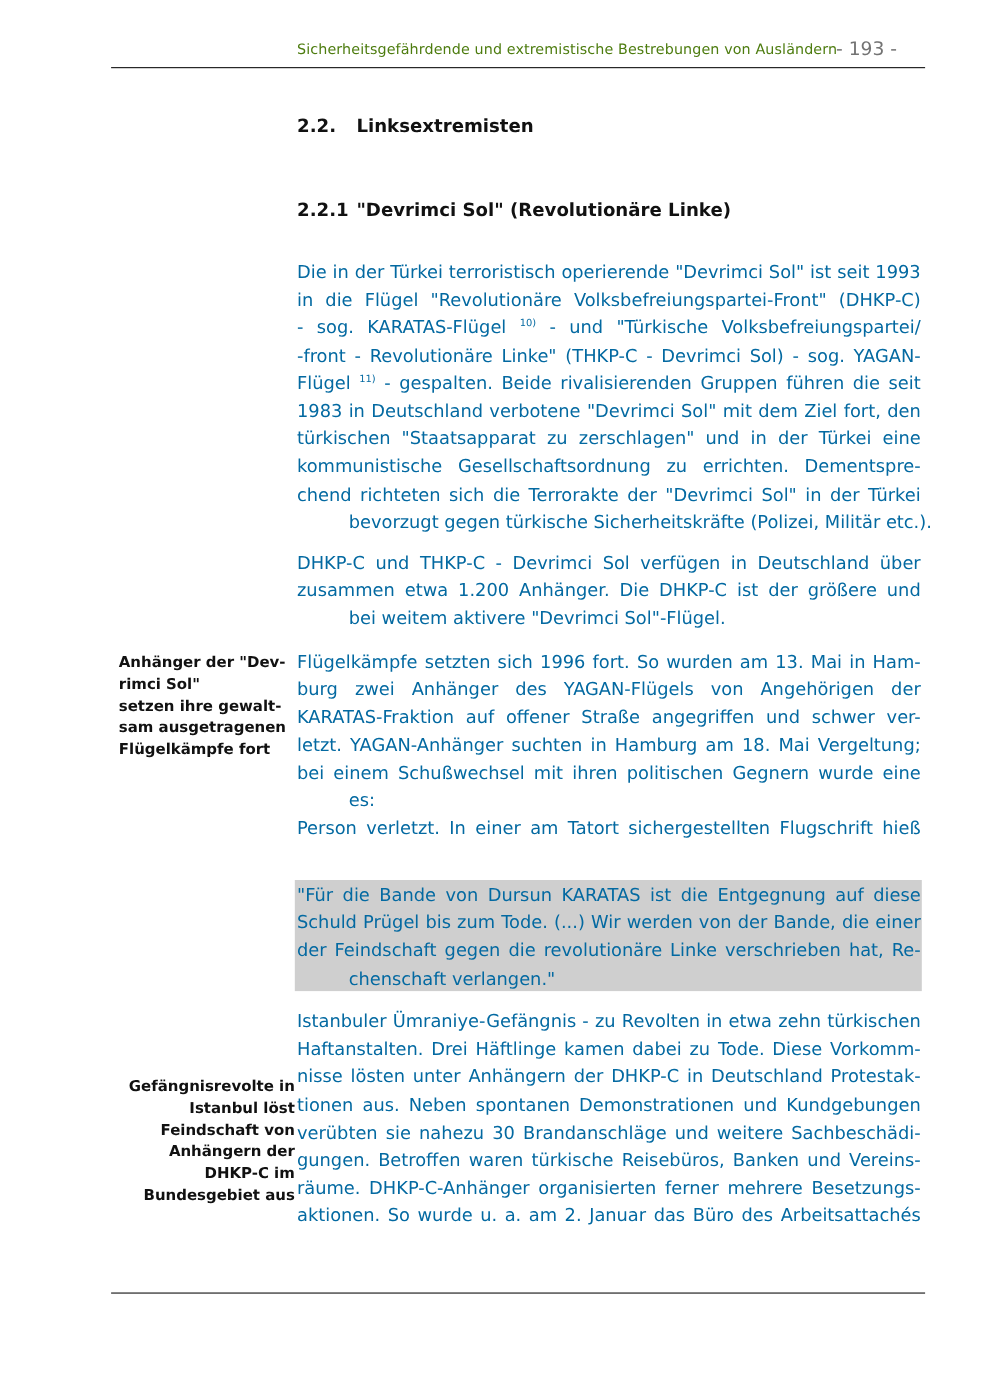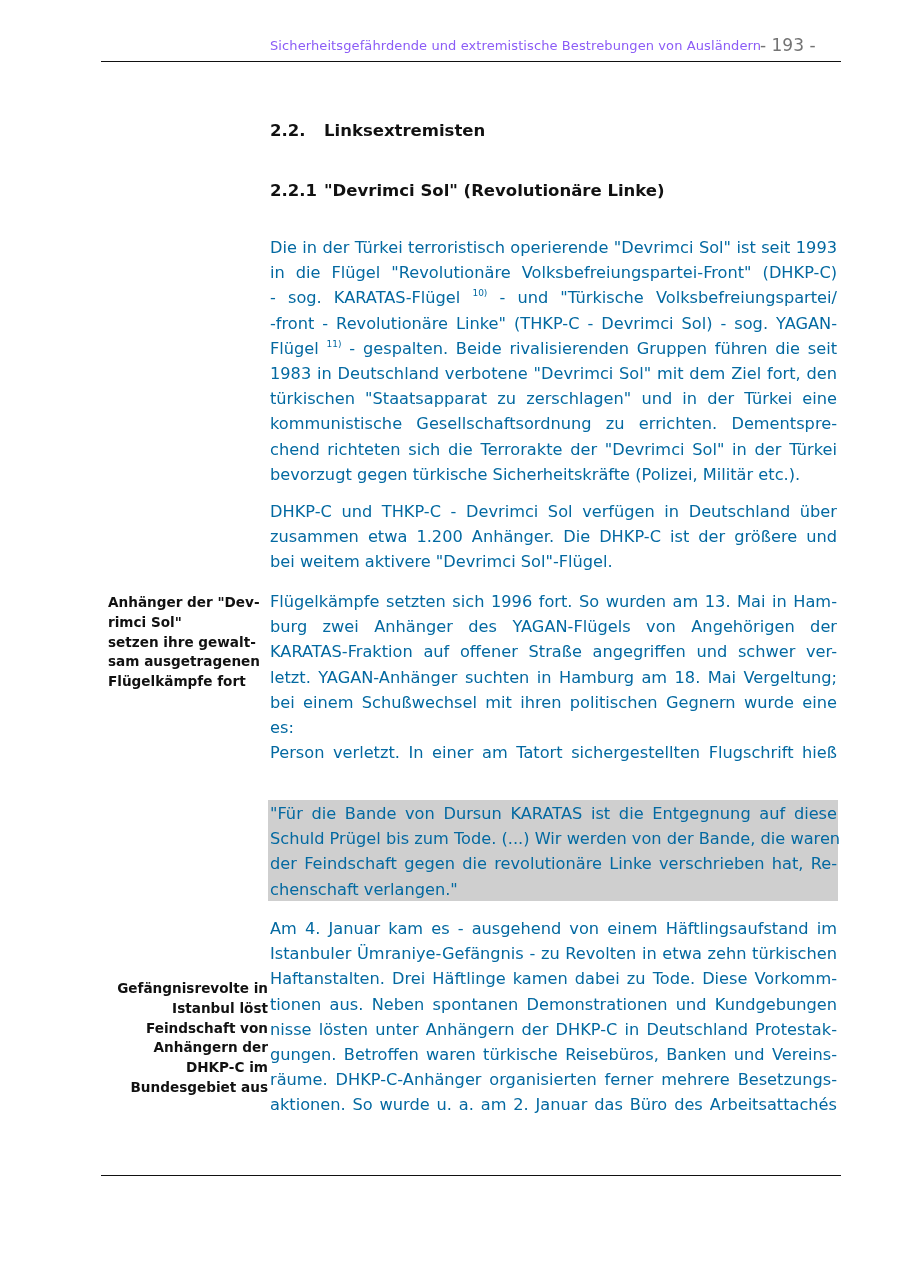--- a/index.html
+++ b/index.html
@@ -14,21 +14,21 @@
       overflow: hidden;
       font-family: "DejaVu Sans", sans-serif;
       color: #1a1a1a;
     }
     .header-text {
       position: absolute;
       left: 270px;
       top: 38px;
       font-size: 13px;
       letter-spacing: 0.1px;
-      color: #8b5cf6;
+      color: #4d7c0f;
       white-space: nowrap;
     }
     .page-number {
       position: absolute;
       left: 760px;
       top: 35px;
       font-size: 17px;
       color: #737373;
       white-space: nowrap;
     }
@@ -42,21 +42,20 @@
     .rule.top { top: 61px; }
     .rule.bottom { top: 1175px; }
     .h2 {
       position: absolute;
       left: 270px;
       top: 105px;
       font-size: 16.5px;
       font-weight: bold;
       white-space: nowrap;
       color: #111;
-      margin-top: 16px;
     }
     .h2 .num { display: inline-block; width: 54px; }
     .h3 {
       position: absolute;
       left: 270px;
       top: 181px;
       font-size: 16.5px;
       font-weight: bold;
       white-space: nowrap;
       color: #111;
@@ -73,20 +72,21 @@
     }
     .para .line {
       display: block;
       text-align: justify;
       text-align-last: justify;
       white-space: nowrap;
       overflow: visible;
     }
     .para .line.last {
       text-align-last: left;
+      margin-left: 47px;
     }
     .para sup {
       font-size: 9px;
       line-height: 0;
       vertical-align: 7px;
     }
     .quote {
       position: absolute;
       left: 268px;
       top: 800px;
@@ -157,32 +157,32 @@
   <span class="line">KARATAS-Fraktion auf offener Straße angegriffen und schwer ver-</span>
   <span class="line">letzt. YAGAN-Anhänger suchten in Hamburg am 18. Mai Vergeltung;</span>
   <span class="line">bei einem Schußwechsel mit ihren politischen Gegnern wurde eine</span>
   <span class="line last">es:</span>
   <span class="line">Person verletzt. In einer am Tatort sichergestellten Flugschrift hieß</span>
 </div>
 
 <div class="quote">
   <div class="para">
     <span class="line">"Für die Bande von Dursun KARATAS ist die Entgegnung auf diese</span>
-    <span class="line">Schuld Prügel bis zum Tode. (...) Wir werden von der Bande, die waren</span>
+    <span class="line">Schuld Prügel bis zum Tode. (...) Wir werden von der Bande, die einer</span>
     <span class="line">der Feindschaft gegen die revolutionäre Linke verschrieben hat, Re-</span>
     <span class="line last">chenschaft verlangen."</span>
   </div>
 </div>
 
 <div class="para" style="top:916px;">
-  <span class="line">Am 4. Januar kam es - ausgehend von einem Häftlingsaufstand im</span>
   <span class="line">Istanbuler Ümraniye-Gefängnis - zu Revolten in etwa zehn türkischen</span>
   <span class="line">Haftanstalten. Drei Häftlinge kamen dabei zu Tode. Diese Vorkomm-</span>
+  <span class="line">nisse lösten unter Anhängern der DHKP-C in Deutschland Protestak-</span>
   <span class="line">tionen aus. Neben spontanen Demonstrationen und Kundgebungen</span>
-  <span class="line">nisse lösten unter Anhängern der DHKP-C in Deutschland Protestak-</span>
+  <span class="line">verübten sie nahezu 30 Brandanschläge und weitere Sachbeschädi-</span>
   <span class="line">gungen. Betroffen waren türkische Reisebüros, Banken und Vereins-</span>
   <span class="line">räume. DHKP-C-Anhänger organisierten ferner mehrere Besetzungs-</span>
   <span class="line">aktionen. So wurde u. a. am 2. Januar das Büro des Arbeitsattachés</span>
 </div>
 
 <div class="margin-note" style="top:979px;text-align:right;">
   <span class="line">Gefängnisrevolte in</span>
   <span class="line">Istanbul löst</span>
   <span class="line">Feindschaft von</span>
   <span class="line">Anhängern der</span>

